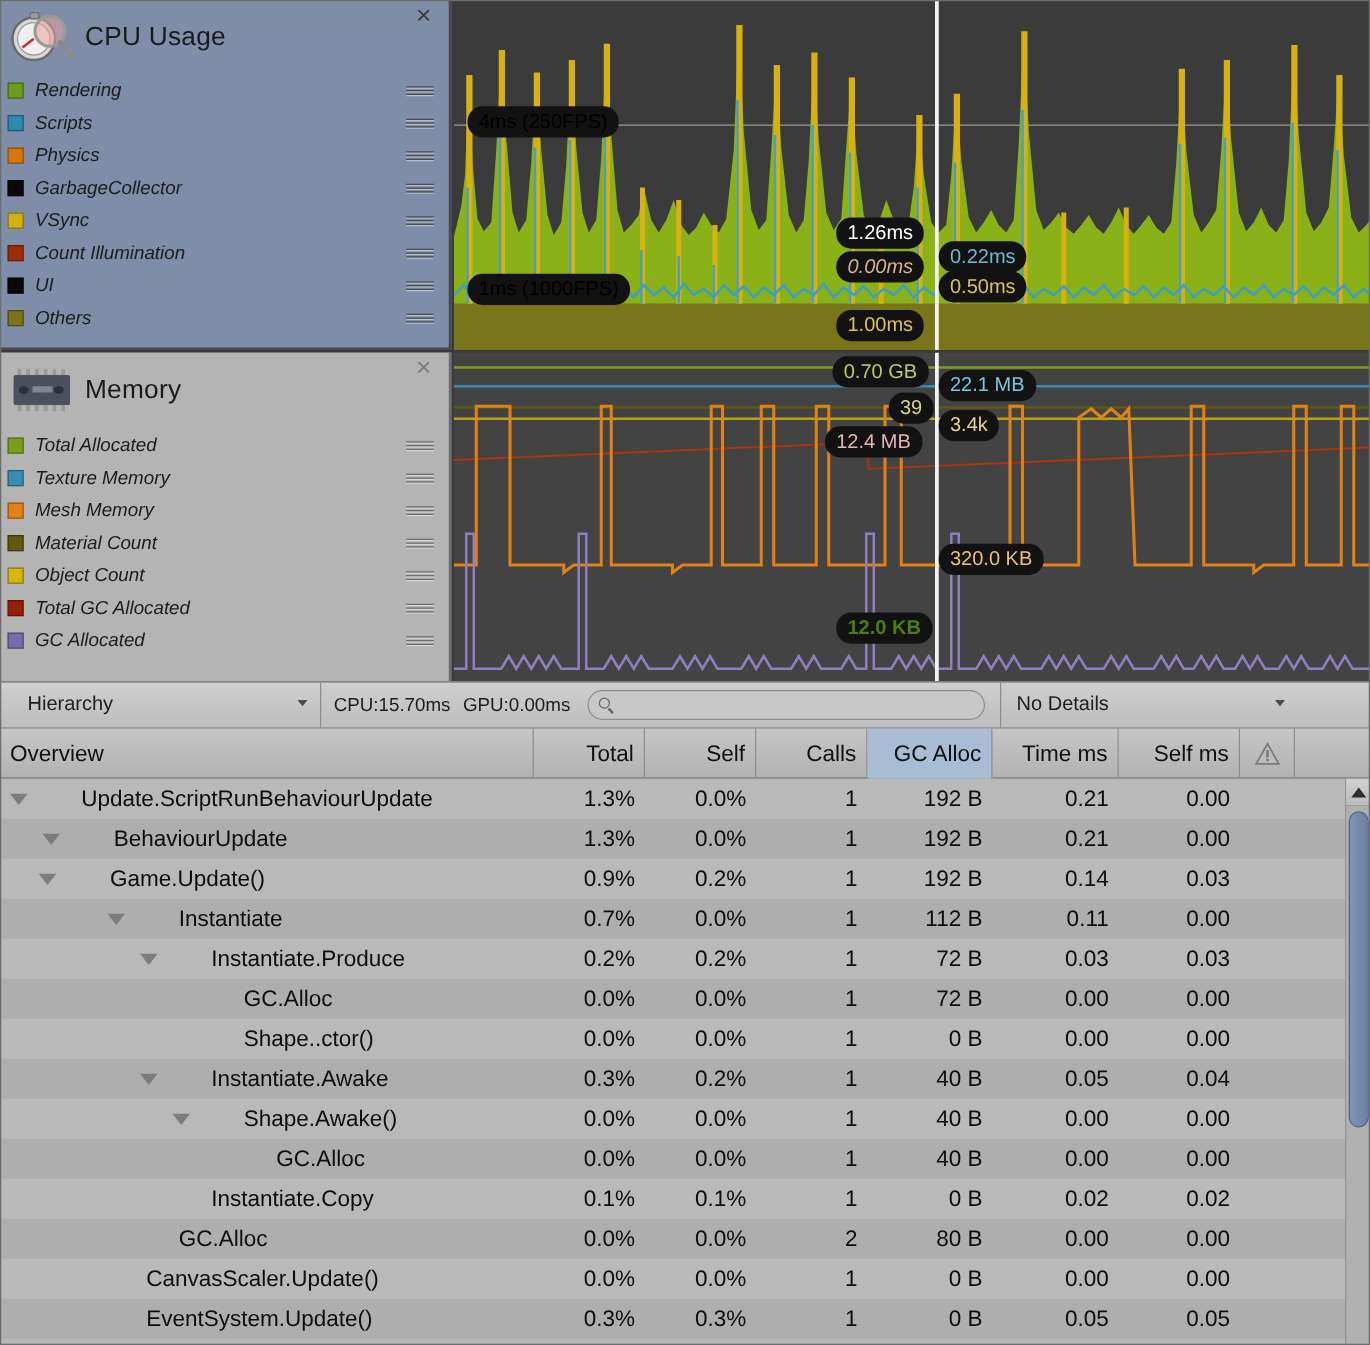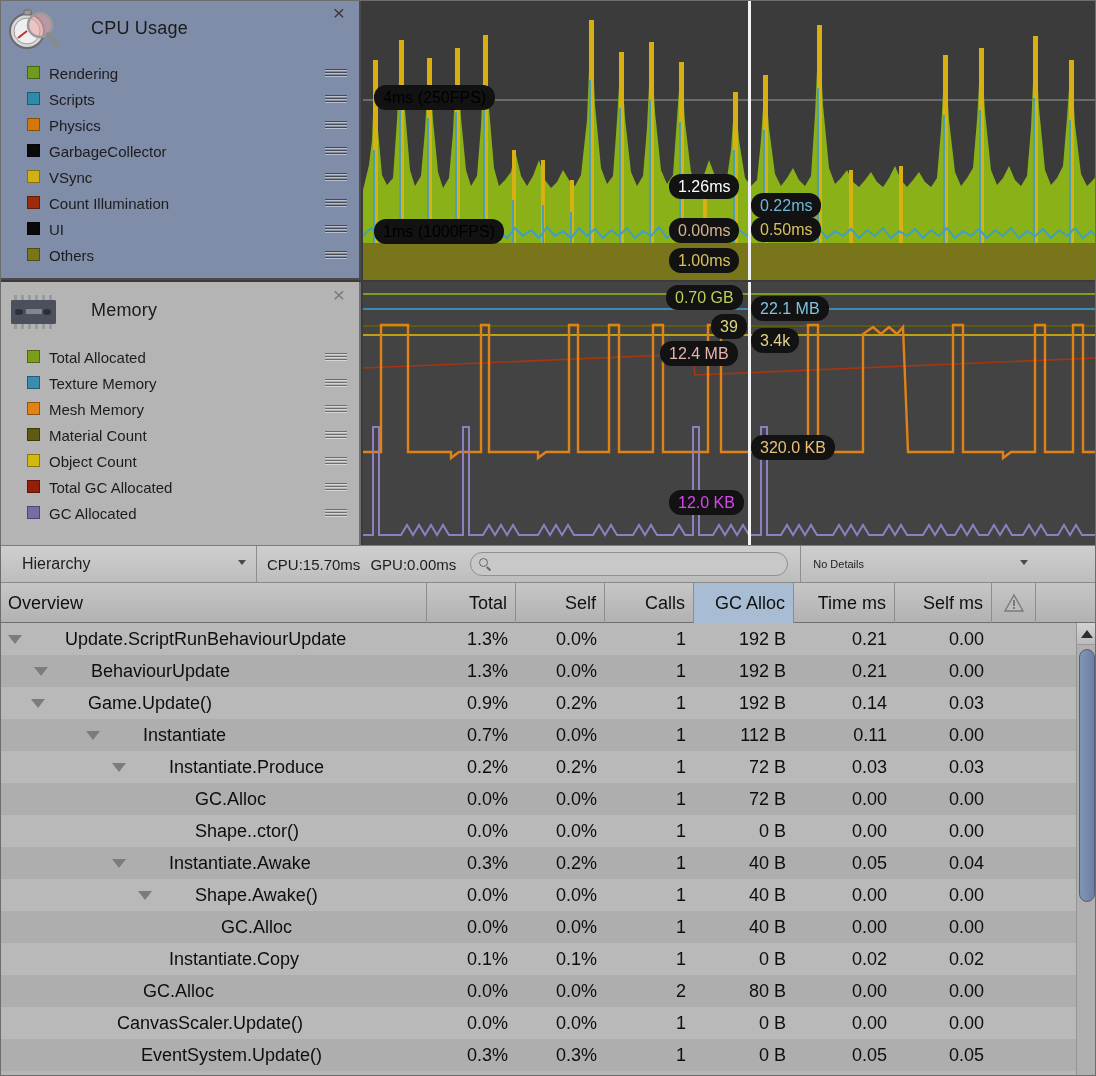--- a/index.html
+++ b/index.html
@@ -25,37 +25,37 @@
     position:absolute; left:0; top:282px; width:361px; height:263px;
     background:#b4b4b4;
     border-right:2px solid #6e6e6e;
   }
   .panel-head { position:relative; height:56px; }
   .panel-icon {
     position:absolute; left:6px; top:8px; width:58px; height:44px;
   }
   .panel-title {
     position:absolute; left:68px; top:18px;
-    font-size:18px; color:#1b1b1b; letter-spacing:0.2px;margin-left:23px;
+    font-size:21px; color:#1b1b1b; letter-spacing:0.2px;
   }
   .mem-panel .panel-title { color:#1b1b1b; }
   .close-x {
     position:absolute; right:10px; top:3px;
     width:20px; height:20px; color:#3a3a3a; font-size:21px; line-height:20px;
     text-align:center; font-family:"Liberation Sans",sans-serif; font-weight:300;
     cursor:pointer;
   }
   .mem-panel .close-x { color:#7a7a7a; }
 
   .legend-list { position:absolute; left:0; right:0; }
   .cpu-panel .legend-list { top:60px; }
   .mem-panel .legend-list { top:62px; }
   .legend-row {
     position:relative; height:26px; line-height:26px;
-    padding-left:27px; cursor:pointer;
+    padding-left:6px; cursor:pointer;font-style:italic;
   }
   .legend-sw {
     display:inline-block; width:13px; height:13px; vertical-align:middle;
     margin-right:9px; border:1px solid rgba(0,0,0,0.35);
     position:relative; top:-1px;
   }
   .legend-label { font-size:15px; color:#1c1c1c; vertical-align:middle; }
   .drag-handle {
     position:absolute; right:12px; top:9px; width:22px; height:9px; cursor:ns-resize;
   }
@@ -108,21 +108,21 @@
     border:none; background:transparent; outline:none; font-size:14px;
     color:#222; width:280px; font-family:"Liberation Sans",sans-serif;
   }
   .mag { width:13px;height:13px;position:relative;display:inline-block;margin-right:4px; }
   .mag b { position:absolute;left:0;top:0;width:9px;height:9px;border:1.6px solid #666;border-radius:50%; }
   .mag i { position:absolute;left:8px;top:8px;width:5px;height:1.6px;background:#666;transform:rotate(45deg);transform-origin:left center; }
   .tb-dropdown2 {
     margin-left:12px; width:238px; height:36px; position:relative;
     border-left:1px solid #8d8d8d; display:flex; align-items:center; cursor:pointer;
   }
-  .tb-dropdown2 .lbl { font-size:11px; color:#1d1d1d; padding-left:12px; }
+  .tb-dropdown2 .lbl { font-size:16px; color:#1d1d1d; padding-left:12px; }
 
   
   .table-wrap { position:absolute; left:0; top:583px; width:1096px; height:493px; background:#b6b6b6; }
   .thead {
     position:relative; height:40px; width:1096px;
     background:linear-gradient(#c6c6c6,#b2b2b2);
     border-bottom:1px solid #6f6f6f;
     display:flex;
   }
   .th {
@@ -251,21 +251,21 @@
              L512,236 L520,228 L528,238 L536,231 L544,236 L552,229 L560,238 L568,230 L576,236
              L584,228 L592,238 L600,231 L608,236 L616,229 L624,238 L632,230 L640,236 L648,228
              L656,238 L664,231 L672,236 L680,229 L688,238 L696,230 L704,236 L712,228 L720,238
              L728,231 L733,236"></path>
       </svg>
       <div class="cursor-line"></div>
 
       <div class="bub" style="left:11px; top:85px;">4ms (250FPS)</div>
       <div class="bub" style="left:11px; top:219px;">1ms (1000FPS)</div>
       <div class="bub" style="left:306px; top:174px; color:#ffffff;">1.26ms</div>
-      <div class="bub" style="left:306px; top:218px; color:#d6b48c;">0.00ms</div>
+      <div class="bub" style="left:306px; top:201px; color:#d6b48c;font-style:italic;">0.00ms</div>
       <div class="bub" style="left:306px; top:248px; color:#d8c25a;">1.00ms</div>
       <div class="bub" style="left:388px; top:193px; color:#6fb9d6;">0.22ms</div>
       <div class="bub" style="left:388px; top:217px; color:#d8c25a;">0.50ms</div>
     </div>
 
     <div class="chart" id="mem-chart">
       <svg viewBox="0 0 733 263" preserveAspectRatio="none">
         <rect x="0" y="0" width="733" height="263" fill="#434343"></rect>
 
         <line x1="0" y1="12" x2="733" y2="12" stroke="#7c9e1c" stroke-width="2"></line>
@@ -299,21 +299,21 @@
              L520,253 L526,243 L532,253 L538,243 L544,253 L560,253 L566,243 L572,253
              L578,243 L584,253 L592,253 L598,243 L604,253 L610,243 L616,253 L625,253
              L631,243 L637,253 L643,243 L649,253 L660,253 L666,243 L672,253 L678,243
              L684,253 L695,253 L701,243 L707,253 L713,243 L719,253 L726,253 L733,253"></path>
       </svg>
       <div class="cursor-line"></div>
 
       <div class="bub" style="left:303px; top:3px; color:#b9d05a;">0.70 GB</div>
       <div class="bub" style="left:348px; top:32px; color:#ddd47e;">39</div>
       <div class="bub" style="left:297px; top:59px; color:#e5b4ae;">12.4 MB</div>
-      <div class="bub" style="left:306px; top:208px; color:#d946ef;">12.0 KB</div>
+      <div class="bub" style="left:306px; top:208px; color:#4d7c0f;font-weight:bold;">12.0 KB</div>
       <div class="bub" style="left:388px; top:14px; color:#7dc4e0;">22.1 MB</div>
       <div class="bub" style="left:388px; top:46px; color:#e3d38a;">3.4k</div>
       <div class="bub" style="left:388px; top:153px; color:#e8c079;">320.0 KB</div>
     </div>
 
     <div class="cpu-panel">
       <div class="panel-head">
         <div class="panel-icon">
           <svg viewBox="0 0 58 44" width="58" height="44">
             <circle cx="21" cy="23" r="17" fill="#d8d8d8" stroke="#6b6b6b" stroke-width="2"></circle>
@@ -797,21 +797,21 @@
             <span>0 B</span>
           </div>
           <div class="cell num" style="width: 101px;">
             <span>0.00</span>
           </div>
           <div class="cell num" style="width: 97px;">
             <span>0.00</span>
           </div>
         </div>
         <div class="row even">
-          <div class="cell name" style="width: 427px; padding-left: 84px;">
+          <div class="cell name" style="width: 427px; padding-left: 60px;">
             <span class="tri ph"></span>
             <span>EventSystem.Update()</span>
           </div>
           <div class="cell num" style="width: 89px;">
             <span>0.3%</span>
           </div>
           <div class="cell num" style="width: 89px;">
             <span>0.3%</span>
           </div>
           <div class="cell num" style="width: 89px;">

